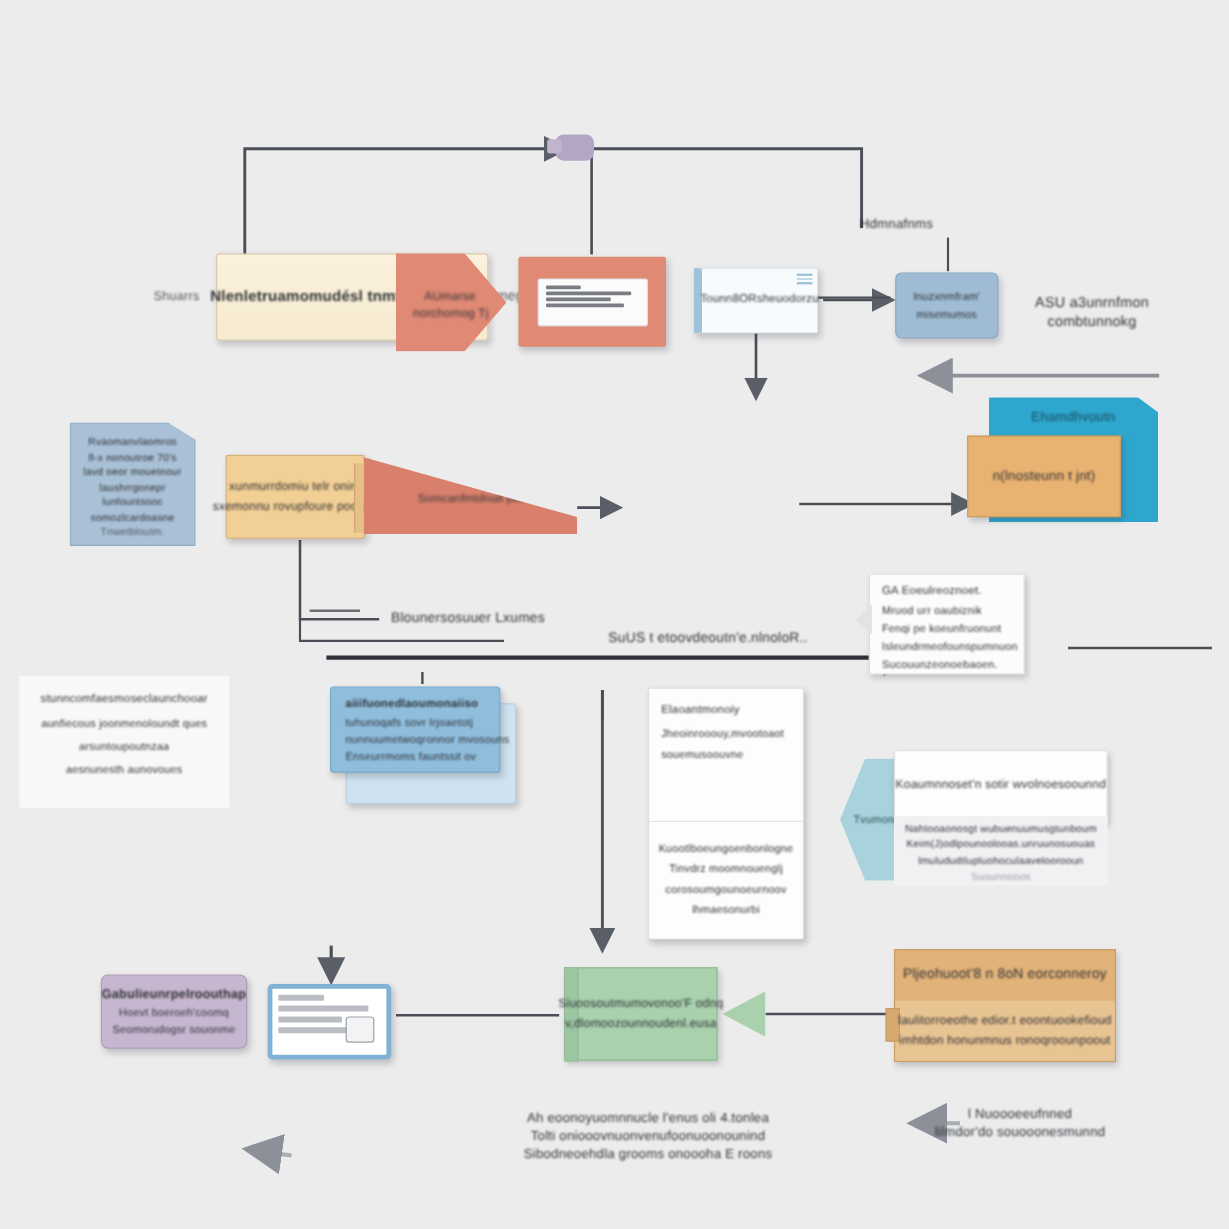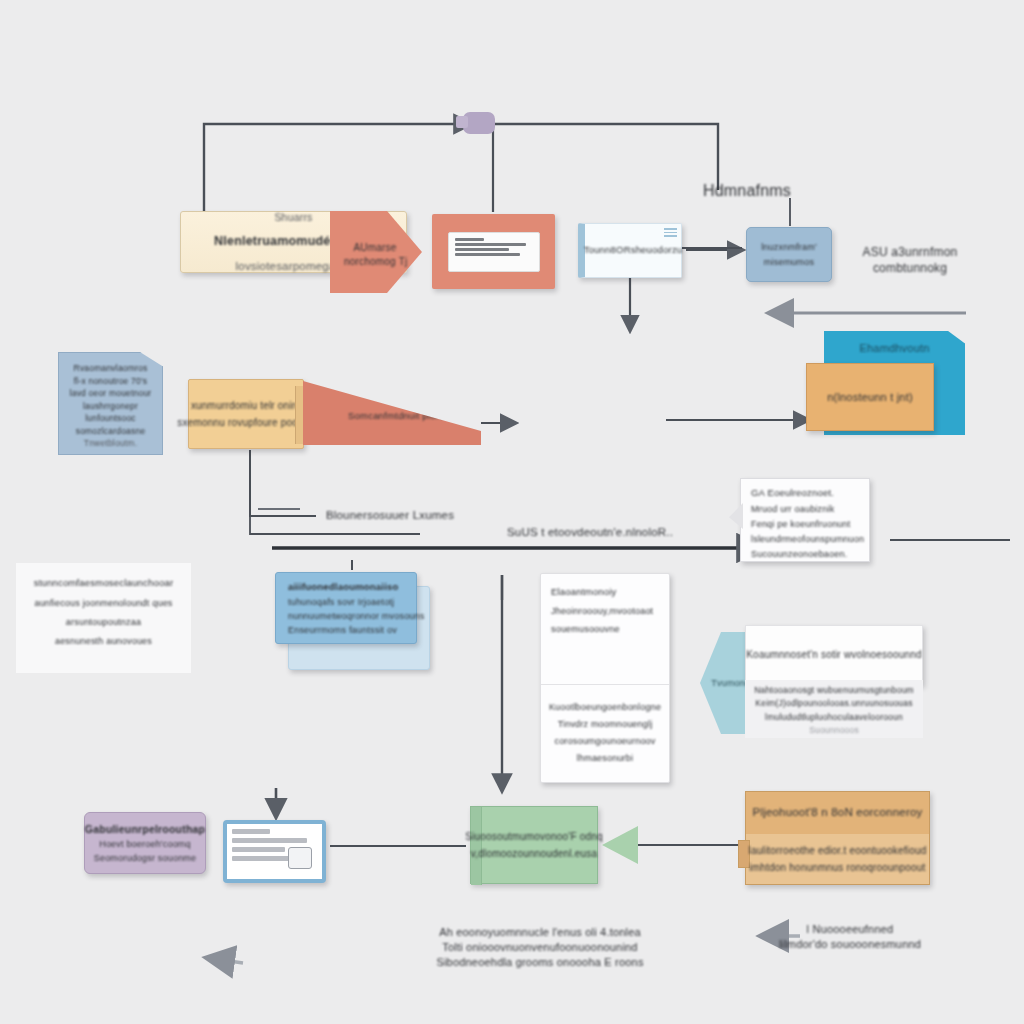--- a/index.html
+++ b/index.html
@@ -32,24 +32,24 @@
   
   .caption{position:absolute;text-align:center;}
   .caption .l{display:block;}
 
   
   #n-top-caption{left:392px;top:28px;width:240px;}
   #n-top-caption .l1{font-size:13px;}
   #n-top-caption .l2{font-size:13px;}
 
   
-  #n-cream{left:180px;top:211px;width:227px;height:62px;
+  #n-cream{left:180px;top:211px;width:227px;height:73px;
     background:linear-gradient(180deg,#fbf1dc 0%,#f6ead0 100%);
     border:1px solid #d9c9a6;border-radius:3px;
-    display:flex;flex-direction:column;align-items:center;justify-content:center;gap:9px;}
+    display:flex;flex-direction:row;align-items:center;justify-content:center;gap:9px;}
   #n-cream .l1{font-size:12.5px;font-weight:600;}
   #n-cream .l0{font-size:10.5px;}
   #n-cream .l2{font-size:11.5px;}
   #coral-arrow{left:330px;top:211px;width:92px;height:82px;
     background:#e08a75;
     clip-path:polygon(0 0,62% 0,100% 50%,62% 100%,0 100%,0 0);}
   #coral-arrow .lbl{position:absolute;left:14px;top:30px;font-size:10px;color:#5d3a33;text-align:center;width:62px;}
 
   
   #n-coralbox{left:432px;top:214px;width:123px;height:75px;background:#e08a75;border-radius:2px;
@@ -69,21 +69,21 @@
   #n-palecard .l{font-size:9.5px;}
   #n-palecard .corner{position:absolute;right:4px;top:4px;width:13px;height:7px;}
   #n-palecard .corner i{display:block;height:1.5px;background:#9fc3d9;margin-bottom:2px;}
 
   
   #n-steel{left:746px;top:227px;width:86px;height:55px;background:#9fbcd4;
      border:1px solid #89a9c4;border-radius:5px;
      display:flex;flex-direction:column;align-items:center;justify-content:center;gap:2px;}
   #n-steel .l{font-size:9px;}
 
-  #lbl-steel-top{left:672px;top:180px;width:150px;font-size:16px;text-align:center;}
+  #lbl-steel-top{left:672px;top:180px;width:150px;font-size:11px;text-align:center;}
   #lbl-steel-right{left:845px;top:244px;width:130px;font-size:12px;text-align:center;}
 
   
   #n-note{left:58px;top:352px;width:105px;height:103px;background:#a9c0d6;
      border:1px solid #91abc4;
      clip-path:polygon(0 0,78% 0,100% 14%,100% 100%,0 100%);
      display:flex;flex-direction:column;align-items:center;justify-content:center;gap:1px;padding-top:6px;box-sizing:border-box;}
   #n-note .l{font-size:8.5px;}
 
   
@@ -105,21 +105,21 @@
 
   
   #n-cyan{left:824px;top:331px;width:141px;height:104px;background:#2fa6cd;
      clip-path:polygon(0 0,88% 0,100% 12%,100% 100%,0 100%);}
   #n-cyan .l{position:absolute;left:0;top:10px;width:141px;text-align:center;font-size:11px;color:#1b4b5e;}
   #n-orange{left:806px;top:363px;width:128px;height:68px;background:#e8b271;border:1px solid #cf9a5d;
      display:flex;align-items:center;justify-content:center;}
   #n-orange .l{font-size:11px;}
 
   
-  #n-whitefold{left:740px;top:478px;width:130px;height:84px;background:#fcfcfd;border:1px solid #dcdce0;
+  #n-whitefold{left:724px;top:478px;width:130px;height:84px;background:#fcfcfd;border:1px solid #dcdce0;
      padding:8px 8px 0 10px;box-sizing:border-box;display:flex;flex-direction:column;gap:3px;}
   #n-whitefold .l0{font-size:9.5px;}
   #n-whitefold .l{font-size:9px;}
   #n-whitefold .notch{position:absolute;left:-12px;top:24px;width:14px;height:26px;background:#e3e3e6;
      clip-path:polygon(100% 0,100% 100%,0 55%);}
 
   #lbl-mid-left{left:300px;top:508px;width:180px;font-size:11.5px;text-align:center;}
   #lbl-mid-center{left:480px;top:525px;width:220px;font-size:11.5px;text-align:center;}
 
   

